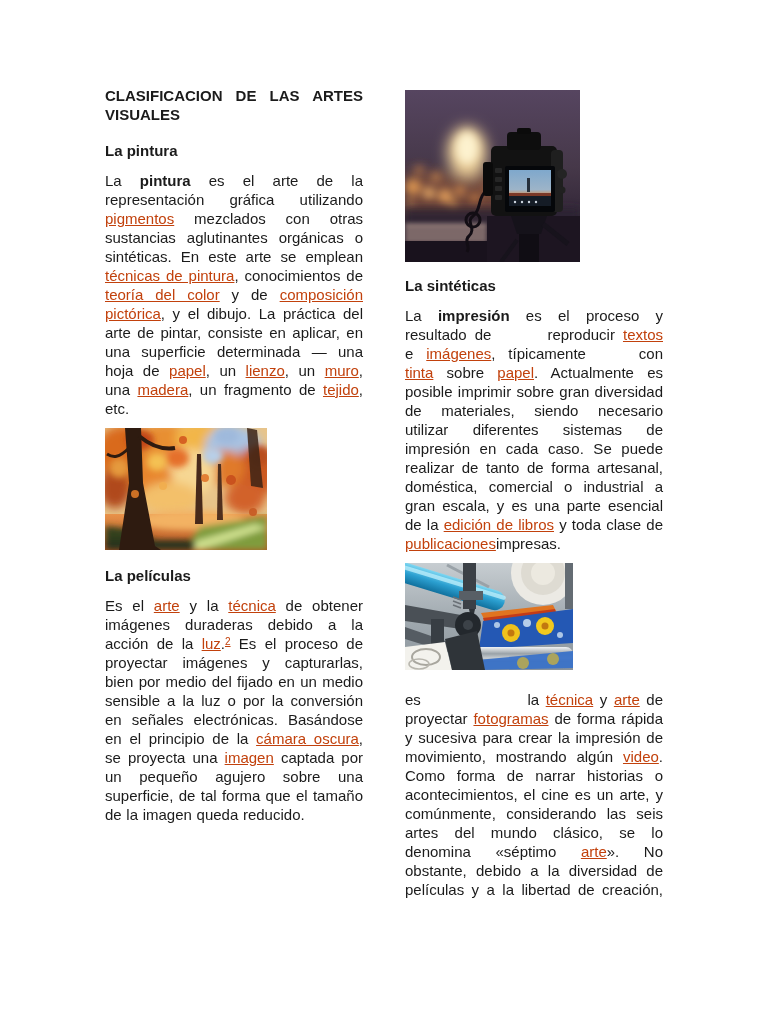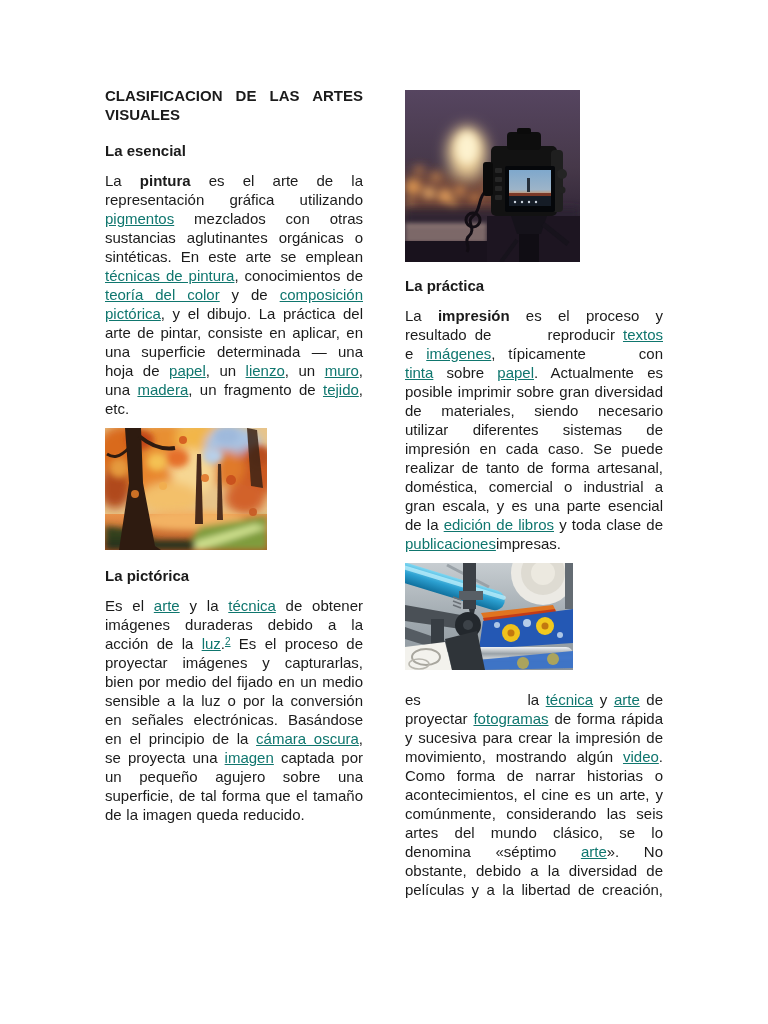--- a/index.html
+++ b/index.html
@@ -5,38 +5,38 @@
   html,body{margin:0;padding:0;background:#ffffff;}
   .page{position:relative;width:768px;height:900px;background:#ffffff;overflow:hidden;
         font-family:"Liberation Sans","DejaVu Sans",sans-serif;color:#1b1b1b;}
   .col{position:absolute;width:258px;}
   .col-left{left:105px;top:86px;}
   .col-right{left:405px;top:90px;}
   .title{font-size:15px;font-weight:bold;line-height:19px;text-align:justify;margin:0 0 17px;}
   h2.h{font-size:15px;font-weight:bold;line-height:19px;margin:0 0 11px;}
   p.para{font-size:15px;line-height:19px;text-align:justify;margin:0 0 10px;
          -webkit-hyphens:none;hyphens:none;word-spacing:0.5px;}
-  a.lnk{color:#0f766e;text-decoration:underline;cursor:pointer;}
+  a.lnk{color:#c2410c;text-decoration:underline;cursor:pointer;}
   sup.fn{font-size:10px;line-height:0;vertical-align:4px;}
   .jgap{display:inline-block;height:1px;}
   figure{margin:0;line-height:0;}
   .fig-painting{margin:0 0 16px;}
   .fig-camera{margin:0 0 14px;}
   .fig-press{margin:0 0 20px;}
   svg{display:block;}
 </style>
 </head>
 <body>
 
 <div class="page">
 
   <div class="col col-left">
     <h1 class="title">CLASIFICACION DE LAS ARTES VISUALES</h1>
 
-    <h2 class="h">La esencial</h2>
+    <h2 class="h">La pintura</h2>
     <p class="para"><span>La </span><span style="font-weight: bold;">pintura</span><span> es el arte de la representación gráfica utilizando </span><a class="lnk" href="#">pigmentos</a><span> mezclados con otras sustancias aglutinantes orgánicas o sintéticas. En este arte se emplean </span><a class="lnk" href="#">técnicas de pintura</a><span>, conocimientos de </span><a class="lnk" href="#">teoría del color</a><span> y de </span><a class="lnk" href="#">composición pictórica</a><span>, y el dibujo. La práctica del arte de pintar, consiste en aplicar, en una superficie determinada — una hoja de </span><a class="lnk" href="#">papel</a><span>, un </span><a class="lnk" href="#">lienzo</a><span>, un </span><a class="lnk" href="#">muro</a><span>, una </span><a class="lnk" href="#">madera</a><span>, un fragmento de </span><a class="lnk" href="#">tejido</a><span>, etc.</span></p>
 
     <figure class="fig-painting" aria-label="Pintura de un bosque en otoño">
       <svg viewBox="0 0 162 122" width="162" height="122">
         <defs>
           <filter id="pb3" x="-30%" y="-30%" width="160%" height="160%">
               <feGaussianBlur stdDeviation="3"></feGaussianBlur>
             </filter>
           <filter id="pb5" x="-40%" y="-40%" width="180%" height="180%">
               <feGaussianBlur stdDeviation="5"></feGaussianBlur>
@@ -87,21 +87,21 @@
           <circle cx="78" cy="12" r="4" fill="#d4591f"></circle>
           <circle cx="100" cy="50" r="4" fill="#e2772c"></circle>
           <circle cx="126" cy="52" r="5" fill="#c84e1c"></circle>
           <circle cx="58" cy="58" r="4" fill="#f2ae4e"></circle>
           <circle cx="30" cy="66" r="4" fill="#dd7a28"></circle>
           <circle cx="148" cy="84" r="4" fill="#c65a22"></circle>
         </g>
       </svg>
     </figure>
 
-    <h2 class="h">La pictórica</h2>
+    <h2 class="h">La películas</h2>
     <p class="para"><span>Es el </span><a class="lnk" href="#">arte</a><span> y la </span><a class="lnk" href="#">técnica</a><span> de obtener imágenes duraderas debido a la acción de la </span><a class="lnk" href="#">luz</a><span>.</span><sup class="fn"><a class="lnk" href="#">2</a></sup><span> Es el proceso de proyectar imágenes y capturarlas, bien por medio del fijado en un medio sensible a la luz o por la conversión en señales electrónicas. Basándose en el principio de la </span><a class="lnk" href="#">cámara oscura</a><span>, se proyecta una </span><a class="lnk" href="#">imagen</a><span> captada por un pequeño agujero sobre una superficie, de tal forma que el tamaño de la imagen queda reducido.</span></p>
   </div>
 
   <div class="col col-right">
 
     <figure class="fig-camera" aria-label="Cámara fotográfica sobre trípode de noche">
       <svg viewBox="0 0 175 172" width="175" height="172">
         <defs>
           <linearGradient id="csky" x1="0" y1="0" x2="0" y2="1">
             <stop offset="0" stop-color="#564560"></stop>
@@ -174,21 +174,21 @@
           <circle cx="157" cy="84" r="5" fill="#242424"></circle>
           <circle cx="157" cy="100" r="3.5" fill="#202020"></circle>
         </g>
         <polygon points="106,126 142,126 136,144 112,144" fill="#15121a"></polygon>
         <rect x="114" y="144" width="20" height="28" fill="#100d14"></rect>
         <line x1="138" y1="134" x2="163" y2="154" stroke="#17131c" stroke-width="5"></line>
         <line x1="112" y1="150" x2="96" y2="172" stroke="#17131c" stroke-width="4"></line>
       </svg>
     </figure>
 
-    <h2 class="h">La práctica</h2>
+    <h2 class="h">La sintéticas</h2>
     <p class="para"><span>La </span><span style="font-weight: bold;">impresión</span><span> es el proceso y resultado de </span><span class="jgap" style="width: 48px;"></span><span>reproducir </span><a class="lnk" href="#">textos</a><span> e </span><a class="lnk" href="#">imágenes</a><span>, típicamente </span><span class="jgap" style="width: 40px;"></span><span>con </span><a class="lnk" href="#">tinta</a><span> sobre </span><a class="lnk" href="#">papel</a><span>. Actualmente es posible imprimir sobre gran diversidad de materiales, siendo necesario utilizar diferentes sistemas de impresión en cada caso. Se puede realizar de tanto de forma artesanal, doméstica, comercial o industrial a gran escala, y es una parte esencial de la </span><a class="lnk" href="#">edición de libros</a><span> y toda clase de </span><a class="lnk" href="#">publicaciones</a><span>impresas.</span></p>
 
     <figure class="fig-press" aria-label="Máquina de impresión con pliego de girasoles">
       <svg viewBox="0 0 168 107" width="168" height="107">
         <defs>
           <linearGradient id="prbg" x1="0" y1="0" x2="0" y2="1">
             <stop offset="0" stop-color="#c7cdd1"></stop>
               <stop offset="0.5" stop-color="#a2abb1"></stop>
               <stop offset="1" stop-color="#8b949b"></stop>
           </linearGradient>

